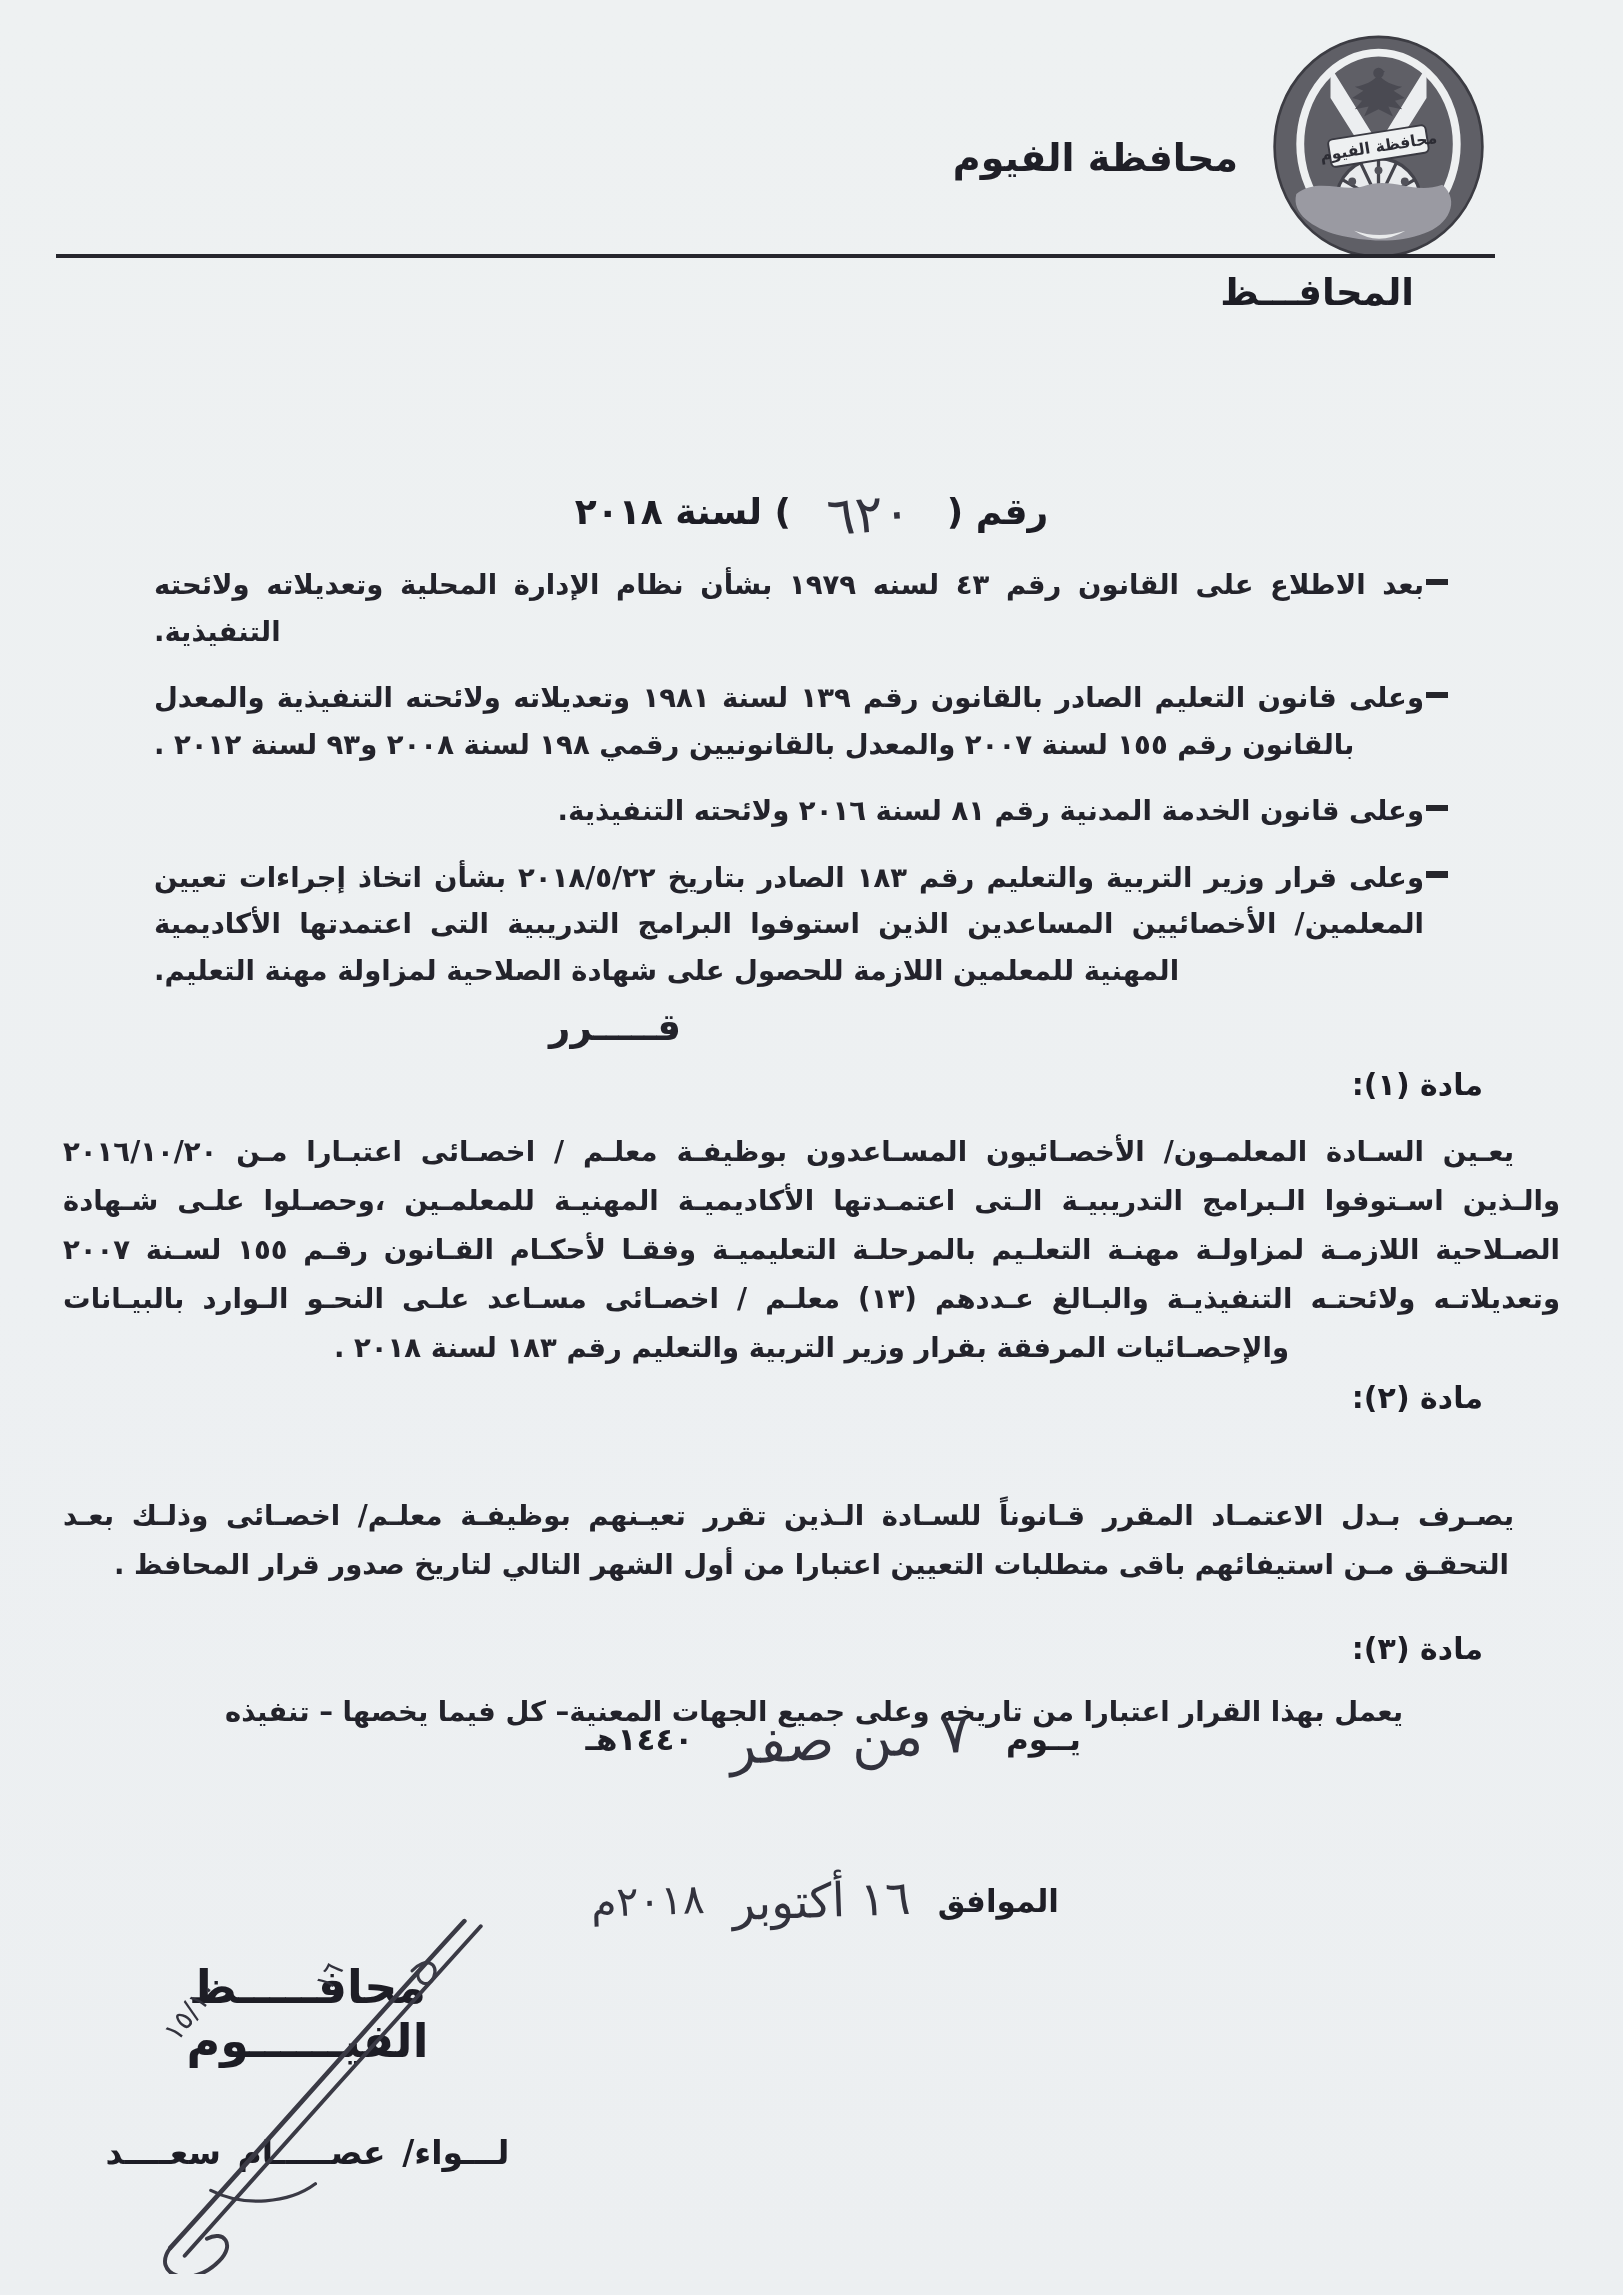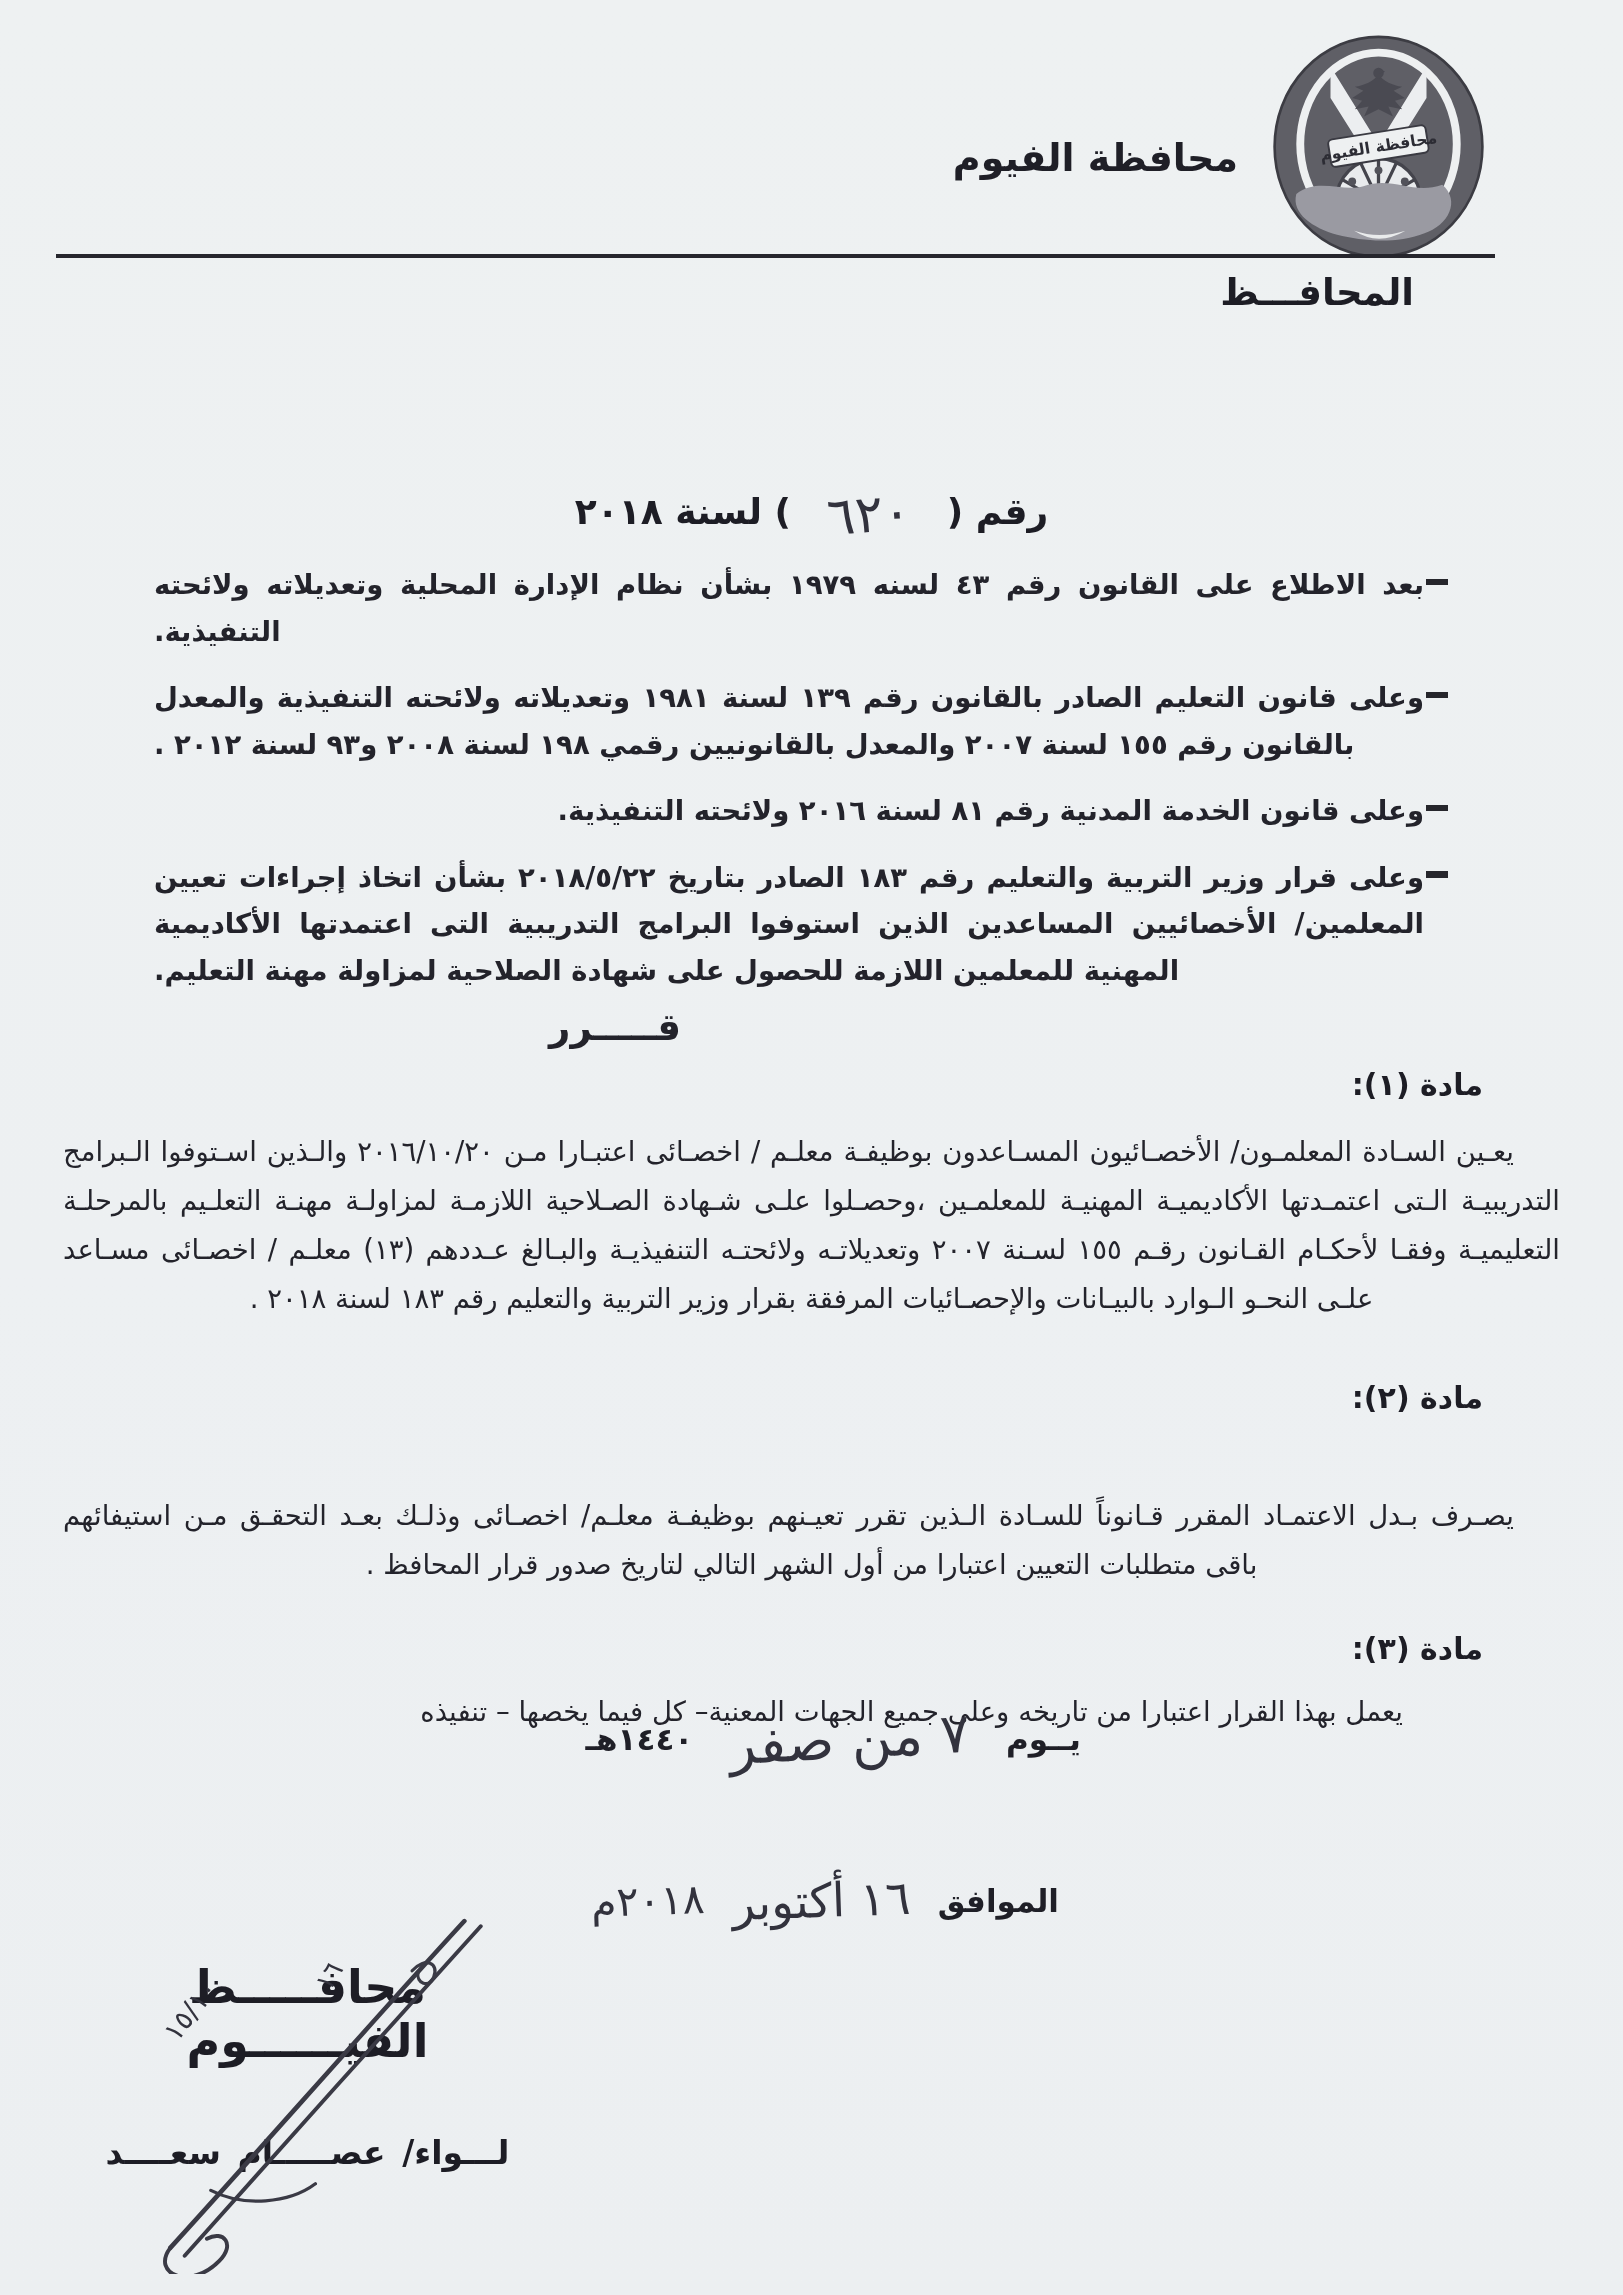--- a/index.html
+++ b/index.html
@@ -25,21 +25,21 @@
   .hand-number{display:inline-block;font-size:52px;transform:rotate(-4deg);margin:0 36px;vertical-align:-7.9px;}
   
   .preamble{position:absolute;top:561px;right:175px;left:154px;}
   .p-item{display:flex;gap:2px;margin-bottom:19.6px;}
   .dash{flex:0 0 22px;height:6.5px;background:#26262c;margin-top:17.7px;}
   .p-item p{flex:1;margin:0;font-size:27.5px;font-weight:bold;line-height:1.7;text-align:justify;text-align-last:left;}
   .p-item.single p{text-align-last:right;}
   
   .decree-word{position:absolute;top:1006px;left:517px;width:196px;text-align:center;font-size:37px;font-weight:bold;word-spacing:6.5px;}
   .art-label{position:absolute;right:140px;font-size:30px;font-weight:bold;color:#1d1d25;}
-  .art-body{position:absolute;right:63px;left:63px;margin:0;font-size:27.5px;font-weight:normal;line-height:1.78;text-align:justify;text-align-last:center;text-indent:46px;}
+  .art-body{position:absolute;right:63px;left:63px;margin:0;font-size:27.5px;font-weight:bold;line-height:1.78;text-align:justify;text-align-last:center;text-indent:46px;}
   .l1{top:1067px;} .b1{top:1127px;}
   .l2{top:1380px;} .b2{top:1491px;}
   .l3{top:1631px;}
   .b3{top:1687px;text-align:right;text-align-last:right;text-indent:157px;}
   
   .date-row{position:absolute;display:flex;align-items:center;direction:rtl;}
   .date-hijri{top:1707px;right:542px;gap:36px;}
   .date-greg{top:1873px;right:564px;gap:27.5px;}
   .dlabel{font-size:31px;font-weight:bold;color:#1f1f27;}
   .hand-day{font-size:55px;transform:rotate(-3deg);}

